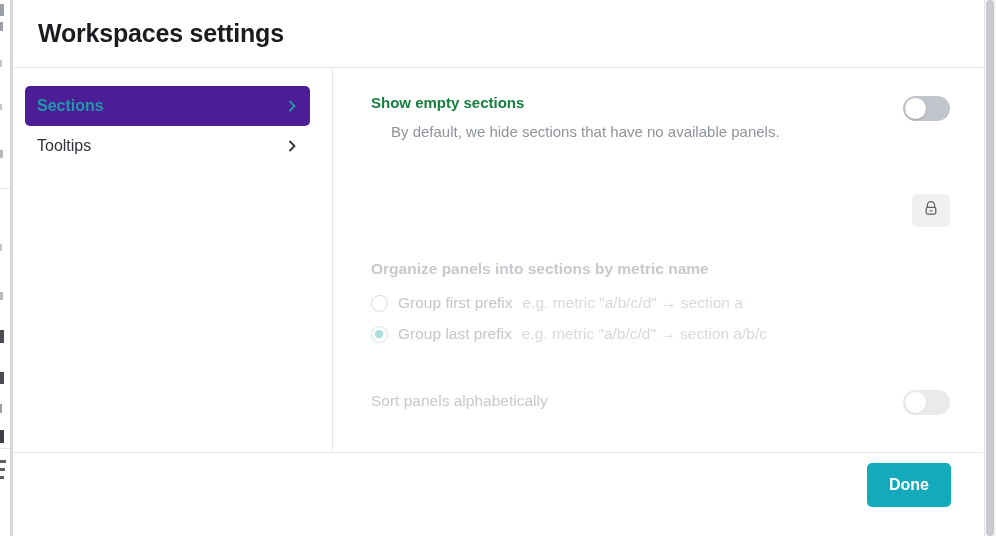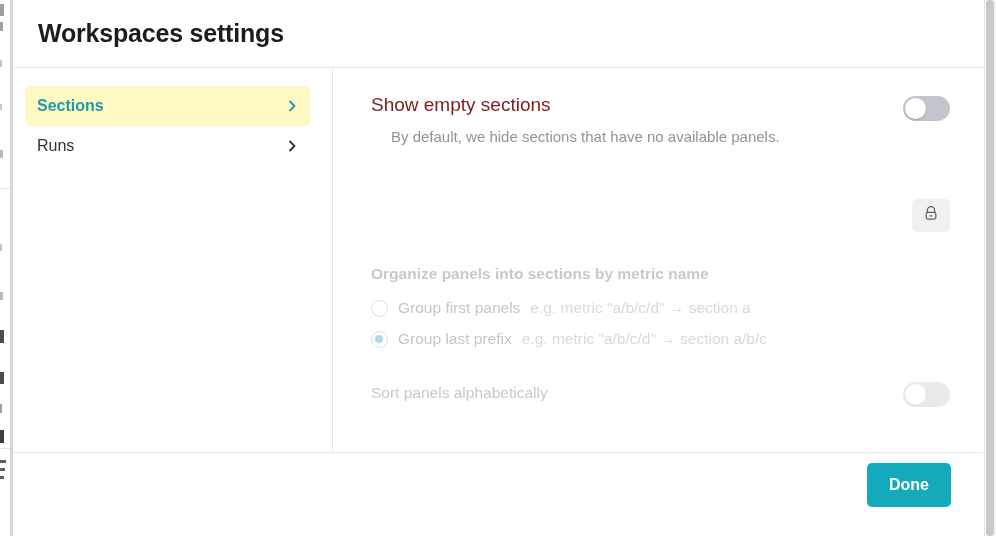--- a/index.html
+++ b/index.html
@@ -108,21 +108,21 @@
     height: 40px;
     border-radius: 5px;
     display: flex;
     align-items: center;
     justify-content: space-between;
     padding: 0 11px 0 12px;
     margin-bottom: 0px;
     cursor: pointer;
   }
   .side-item + .side-item { margin-top: 0px; }
-  .side-item.active { background: #fef9c3; padding-left: 12px; }
+  .side-item.active { background: #4c1d95; padding-left: 12px; }
   .side-label {
     font-size: 16px;
     color: #2e3338;
   }
   .side-item.active .side-label {
     color: #1f9aab;
     font-weight: 600;
   }
   .chev { width: 14px; height: 14px; display: block; }
   .chev svg { display: block; }
@@ -132,23 +132,23 @@
     flex: 1;
     padding: 26px 33px 0 38px;
   }
 
   .row-head {
     display: flex;
     align-items: flex-start;
     justify-content: space-between;
   }
   .sec-title {
-    font-size: 19px;
-    font-weight: 400;
-    color: #7f1d1d;
+    font-size: 15px;
+    font-weight: 700;
+    color: #15803d;
   }
   .sec-desc {
     font-size: 15px;
     color: #8f949a;
     margin-top: 10px;
     line-height: 1.45;
     max-width: 520px;
     margin-left: 20px;
   }
 
@@ -233,21 +233,21 @@
   }
   .radio-hint {
     font-size: 15.5px;
     color: #d7dadd;
   }
 
   .sort-row {
     display: flex;
     align-items: center;
     justify-content: space-between;
-    margin-top: 25px;
+    margin-top: 38px;
   }
   .sort-label {
     font-size: 15.5px;
     color: #c6c9cd;
   }
 
   
   .modal-footer {
     height: 64px;
     border-top: 1px solid #e8eaec;
@@ -306,29 +306,29 @@
         <div class="side-item active">
           <span class="side-label">Sections</span>
           <span class="chev">
             <svg width="14" height="14" viewBox="0 0 14 14" fill="none">
               <path d="M5 2.5 L9.5 7 L5 11.5" stroke="#1f9aab" stroke-width="1.8" stroke-linecap="round" stroke-linejoin="round"></path>
             </svg>
           </span>
         </div>
 
 
-
         <div class="side-item">
-          <span class="side-label">Runs</span>
+          <span class="side-label">Tooltips</span>
           <span class="chev">
             <svg width="14" height="14" viewBox="0 0 14 14" fill="none">
               <path d="M5 2.5 L9.5 7 L5 11.5" stroke="#2e3338" stroke-width="1.8" stroke-linecap="round" stroke-linejoin="round"></path>
             </svg>
           </span>
         </div>
+
 
       </div>
 
       <div class="content">
 
         <div class="row-head">
           <div>
             <div class="sec-title">Show empty sections</div>
             <div class="sec-desc">By default, we hide sections that have no available panels.</div>
           </div>
@@ -350,21 +350,21 @@
                 </svg>
               </span>
             </div>
           </div>
 
           <div class="disabled-group">
             <div class="group-label">Organize panels into sections by metric name</div>
 
             <div class="radio-row">
               <span class="radio"></span>
-              <span class="radio-label">Group first panels</span>
+              <span class="radio-label">Group first prefix</span>
               <span class="radio-hint">e.g. metric "a/b/c/d" → section a</span>
             </div>
 
             <div class="radio-row">
               <span class="radio checked"></span>
               <span class="radio-label">Group last prefix</span>
               <span class="radio-hint">e.g. metric "a/b/c/d" → section a/b/c</span>
             </div>
 
             <div class="sort-row">

